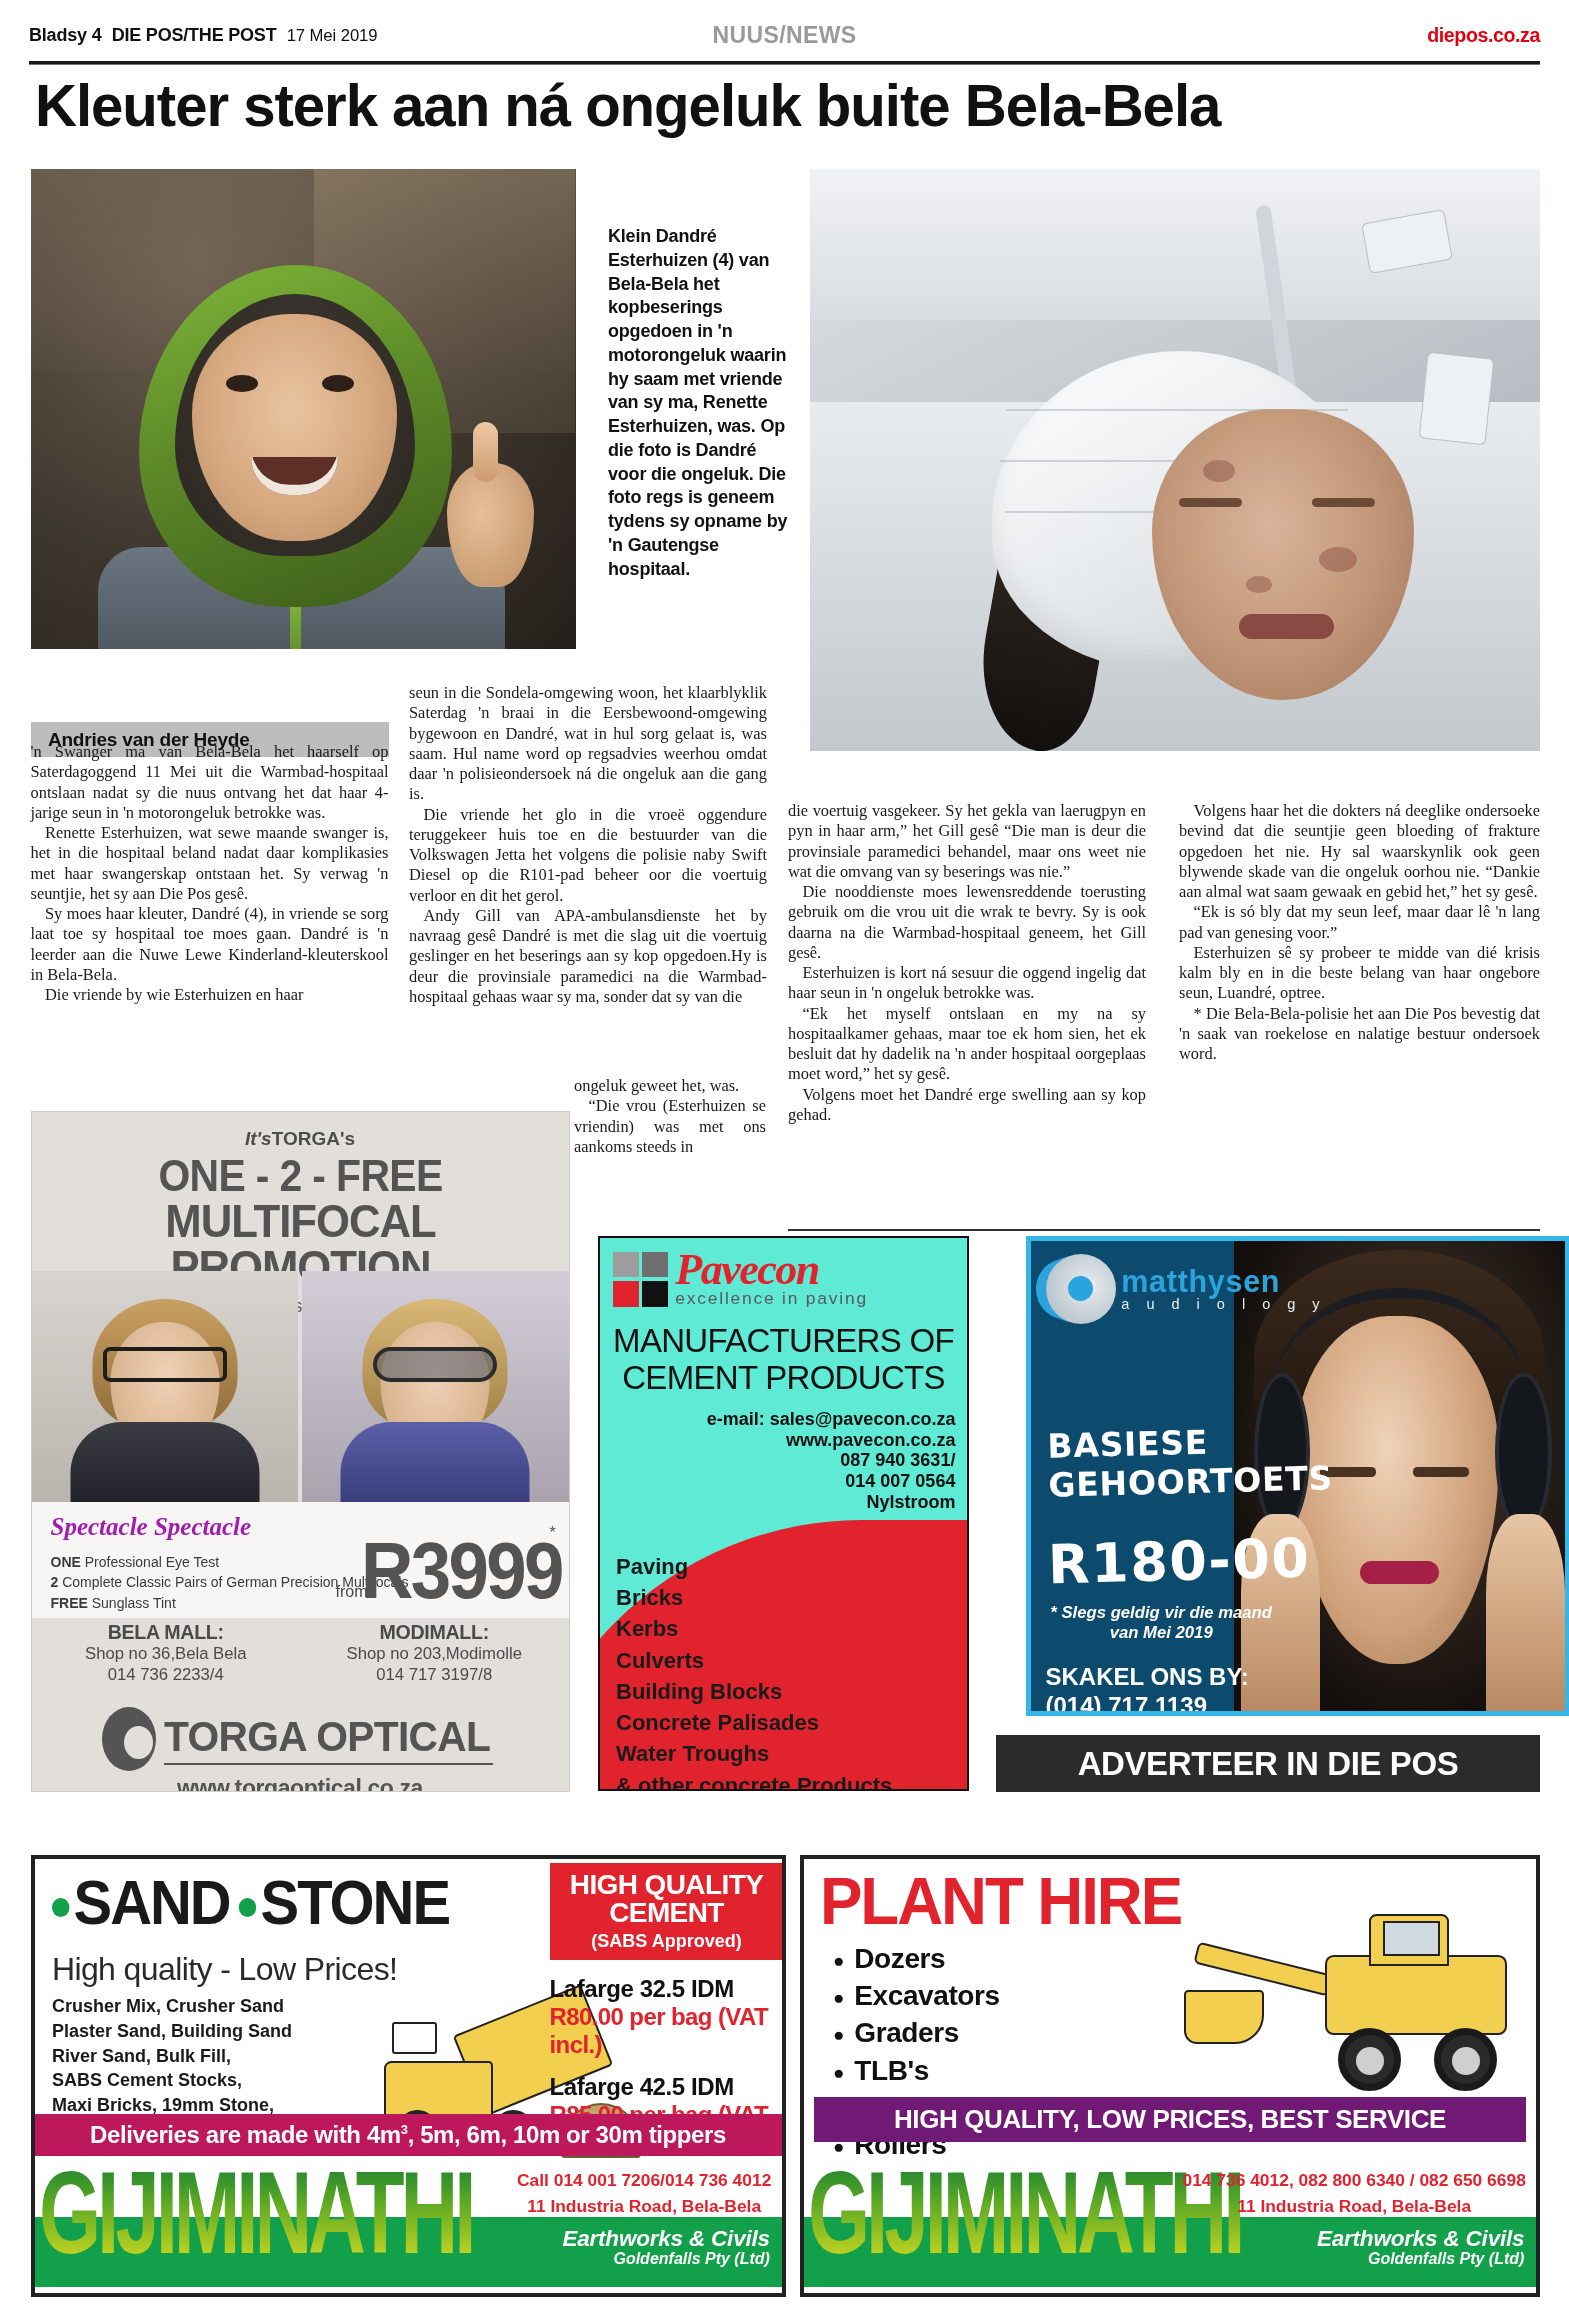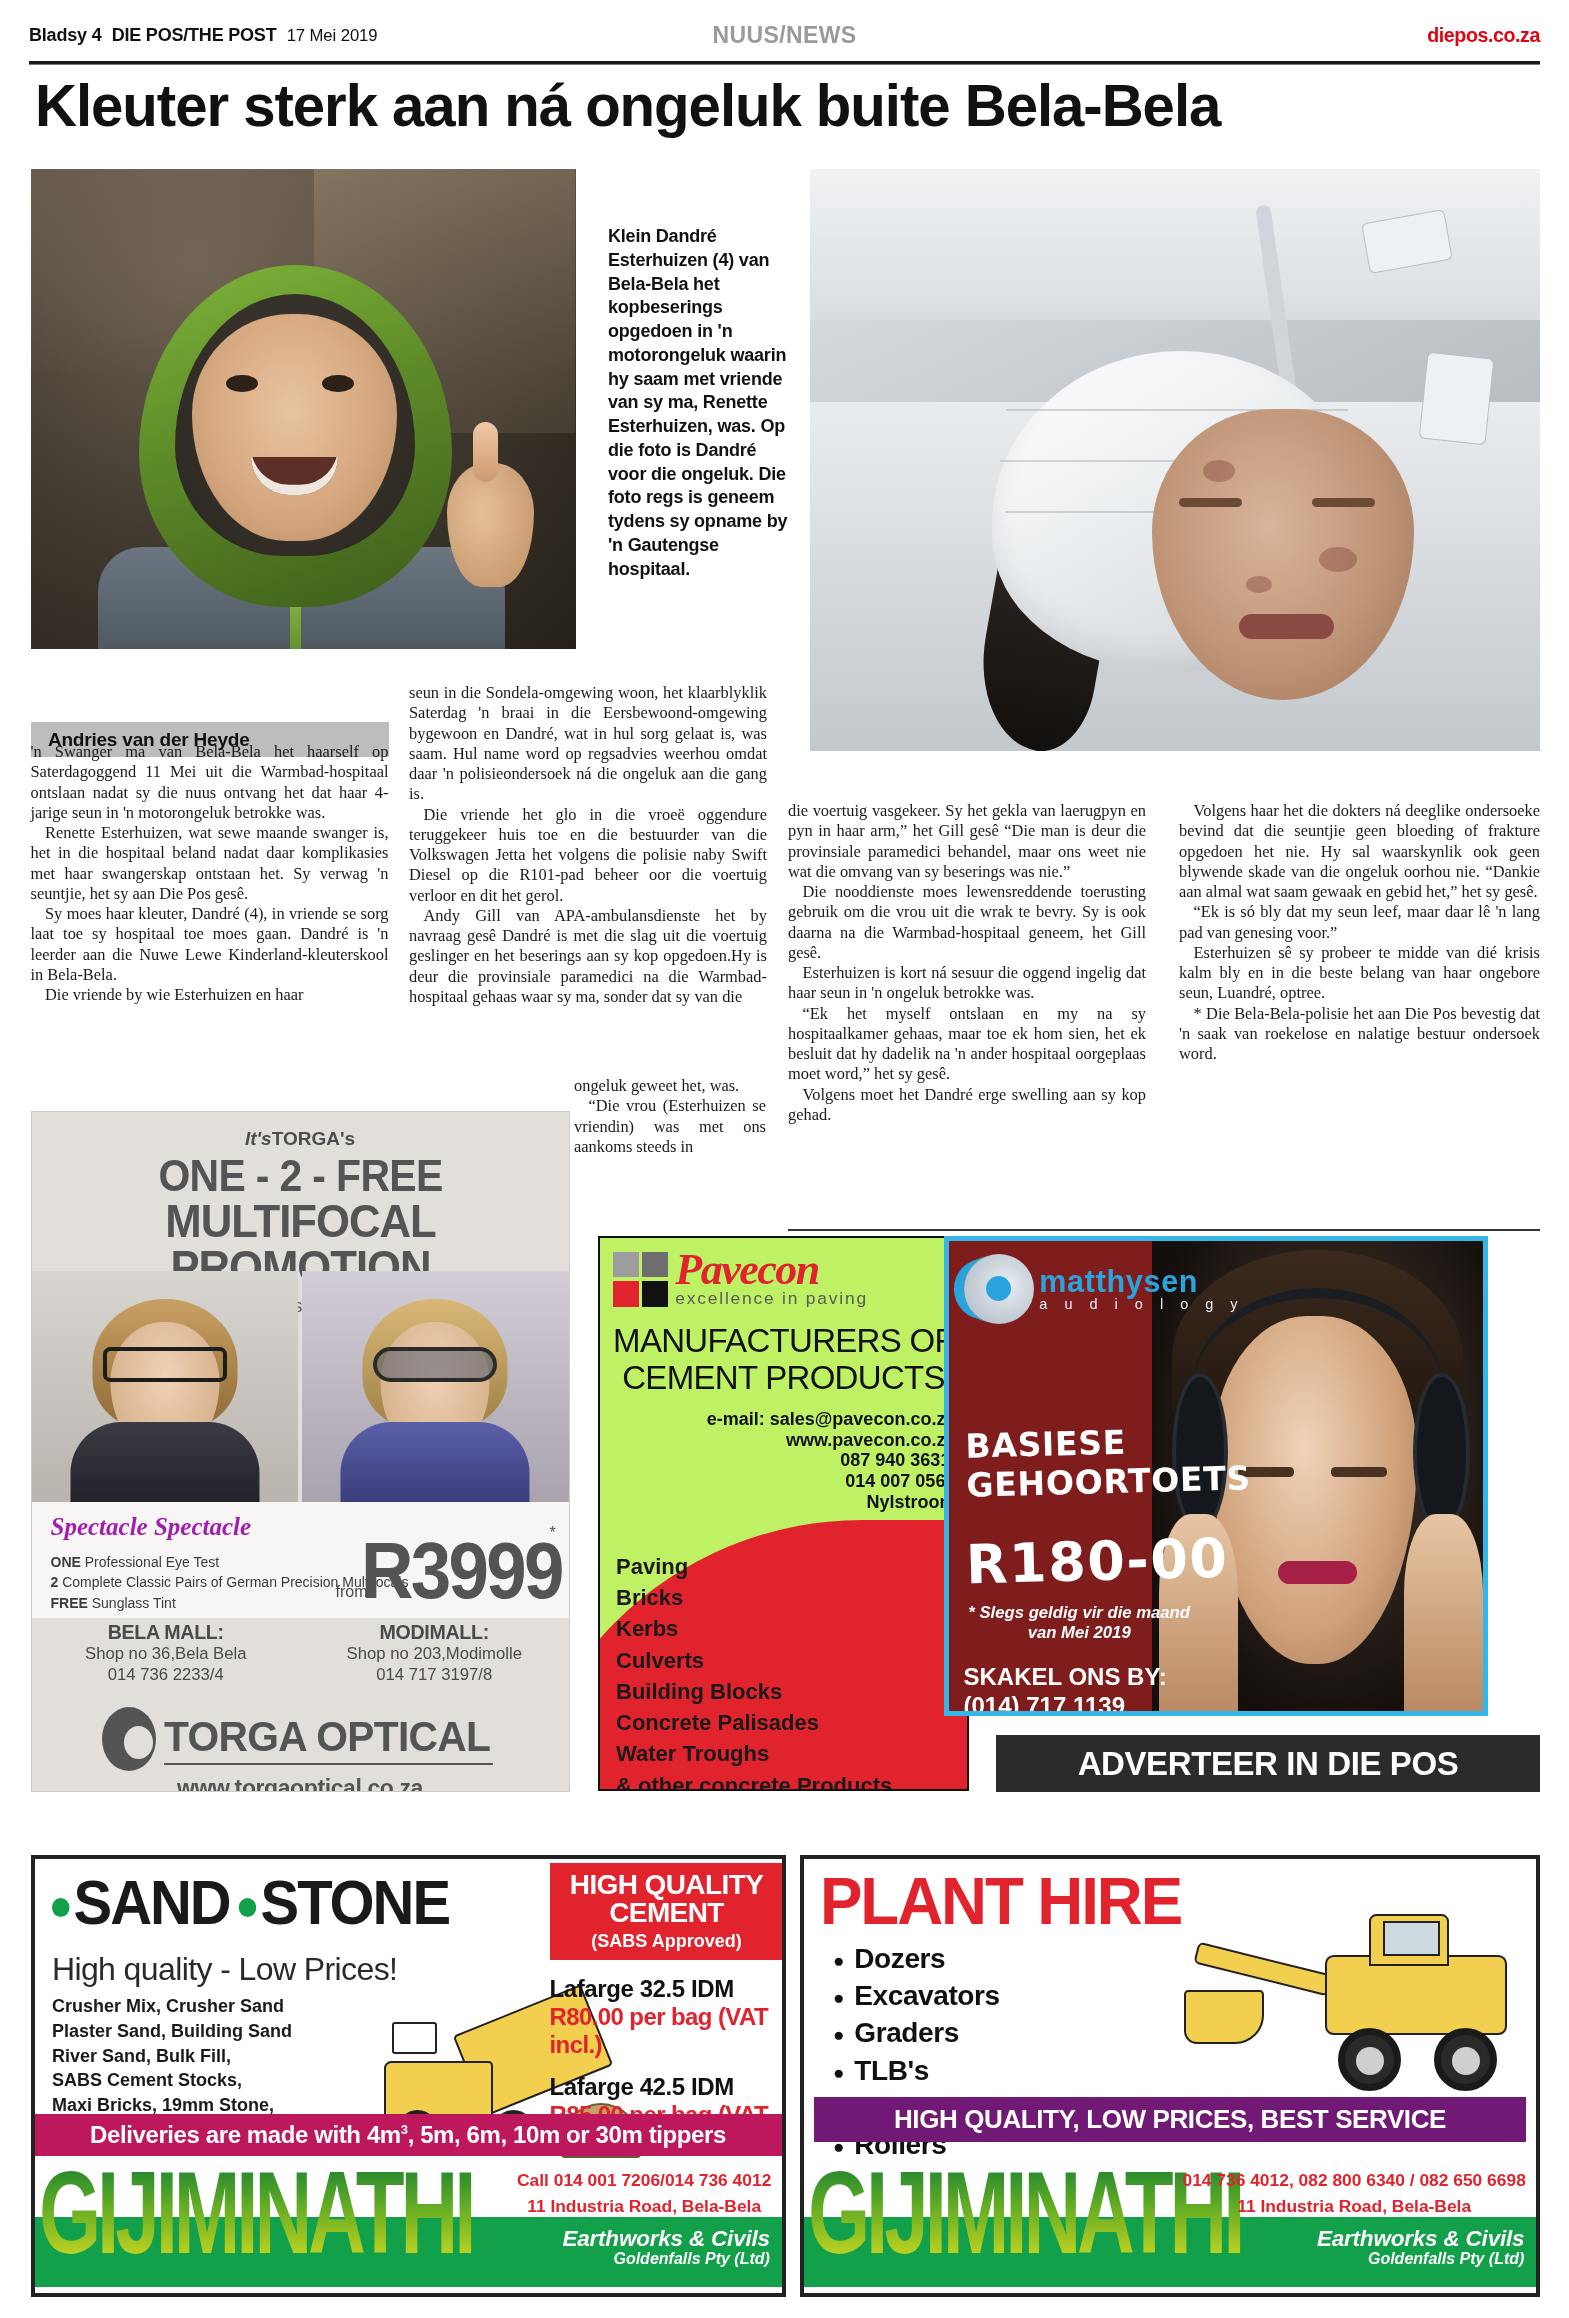--- a/index.html
+++ b/index.html
@@ -198,21 +198,21 @@
   .tl-circ { width:54px; height:64px; background:#545454; border-radius:50%; position:relative; }
   .tl-circ:after { content:""; position:absolute; right:2.9px; top:19px; width:29px; height:33px;
     background:#e2dfdb; border-radius:50%; }
   .tl-name { font-size:42px; font-weight:bold; color:#545454; letter-spacing:-0.7px;
     border-bottom:2.9px solid #545454; padding:0 2.9px 1.5px 0; transform:scaleX(.97);}
   .tl-url { font-size:23px; font-weight:bold; color:#545454; margin-top:4.4px; letter-spacing:-0.4px;}
 
   
   .ad-pavecon {
     position:absolute; left:598px; top:1236px; width:371px; height:555px;
-    background:#bef264; border:2.2px solid #111; overflow:hidden;
+    background:#5eead4; border:2.2px solid #111; overflow:hidden;
   }
   .pv-logo { display:flex; align-items:center; gap:7.3px; padding:11.6px 0 0 13px; }
   .pv-sq { width:55px; height:55px; display:grid; grid-template-columns:1fr 1fr;
     grid-template-rows:1fr 1fr; gap:3.6px; }
   .pv-sq div:nth-child(1){background:#9d9d9d;}
   .pv-sq div:nth-child(2){background:#6e6e6e;}
   .pv-sq div:nth-child(3){background:#e1232e;}
   .pv-sq div:nth-child(4){background:#111;}
   .pv-name { font-size:44px; font-weight:bold; font-style:italic; color:#e1232e;
     letter-spacing:-1.5px; line-height:.9; font-family:"Liberation Serif", serif;}
@@ -221,22 +221,22 @@
     margin-top:14.5px; letter-spacing:-0.7px; }
   .pv-contact { text-align:right; font-size:18px; font-weight:bold; color:#111;
     line-height:1.16; padding-right:11.6px; margin-top:11.6px; }
   .pv-red { position:absolute; left:-87px; top:282px; width:625px; height:349px;
     background:#e1232e; border-radius: 509px 0 0 0; }
   .pv-list { position:absolute; left:16px; top:313px; font-size:22px; font-weight:bold;
     color:#1a1a1a; line-height:1.42; }
 
   
   .ad-matt {
-    position:absolute; left:944px; top:1236px; width:544px; height:480px;
-    background:#7f1d1d; border:5.8px solid #35b6e8; overflow:hidden;
+    position:absolute; left:1026px; top:1236px; width:544px; height:480px;
+    background:#0c4a6e; border:5.8px solid #35b6e8; overflow:hidden;
   }
   .mt-photo { position:absolute; right:0; top:0; width:62%; height:100%;
     background: radial-gradient(ellipse at 55% 40%, #4a3a30 0%, #140f0c 75%); }
   .mt-face { position:absolute; left:18%; top:16%; width:62%; height:74%;
     background: radial-gradient(ellipse at 45% 38%, #f0d3b8 0%, #cfa079 60%, #9d7252 100%);
     border-radius: 46% 46% 48% 48% / 40% 40% 60% 60%; }
   .mt-hair { position:absolute; left:6%; top:2%; width:88%; height:46%;
     background: linear-gradient(180deg,#3b2a1d,#1c130c); border-radius: 50% 50% 30% 30%; }
   .mt-hp { position:absolute; top:28%; width:17%; height:34%; background:#14171c;
     border-radius:50%; border:4.4px solid #262b33; }

